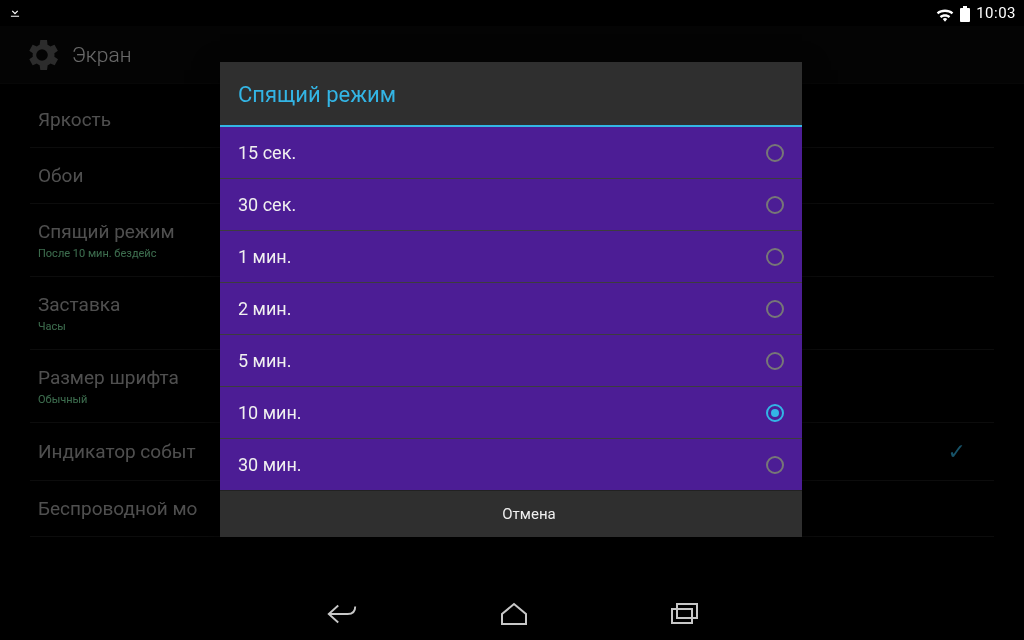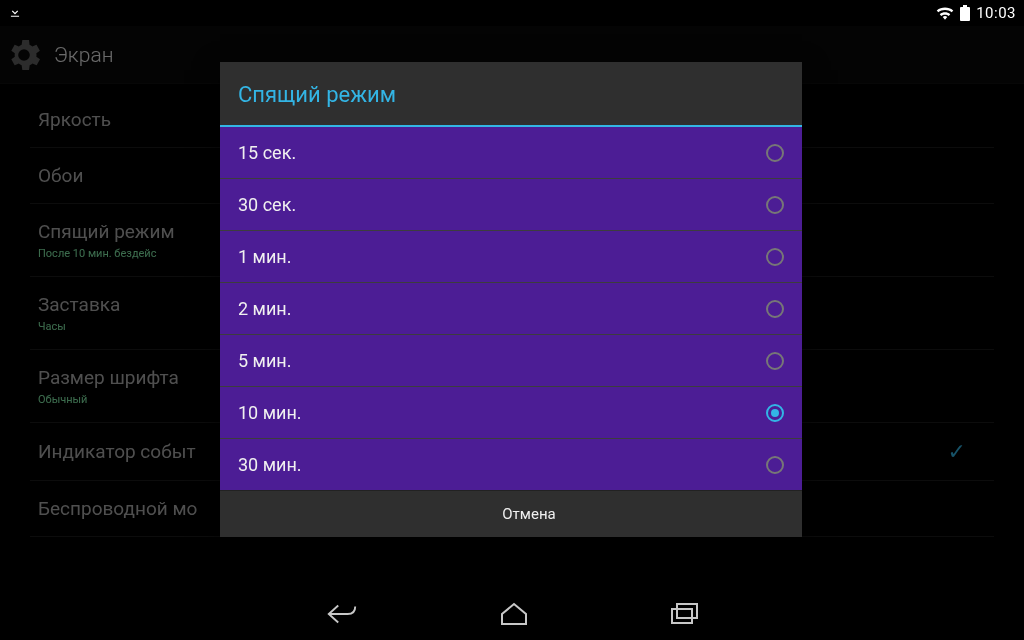--- a/index.html
+++ b/index.html
@@ -16,30 +16,30 @@
   .status-bar {
     position: absolute; top: 0; left: 0; right: 0;
     height: 26px;
     background: #000;
     display: flex; align-items: center;
     padding: 0 8px;
     font-size: 15px;
     color: #fff;
   }
   .status-left { display: flex; align-items: center; gap: 6px; }
-  .status-right { margin-left: auto; display: flex; align-items: center; gap: 6px; }
+  .status-right { margin-left: auto; display: flex; align-items: flex-end; gap: 6px; }
   .status-right svg { display: block; }
   .clock { font-size: 15px; letter-spacing: 0.5px; }
 
   
   .action-bar {
     position: absolute; top: 26px; left: 0; right: 0;
     height: 58px;
     display: flex; align-items: center;
-    padding-left: 4px;
+    padding-left: 22px;
     background: #0b0b0b;
     border-bottom: 1px solid #111;
   }
   .action-bar .gear { width: 40px; height: 40px; opacity: .7; }
   .action-bar .title { font-size: 21px; color: #eaeaea; margin-left: 10px; font-weight: 300; }
 
   
   .settings-list {
     position: absolute; top: 84px; left: 0; right: 0; bottom: 52px;
     padding: 8px 30px 0 30px;

